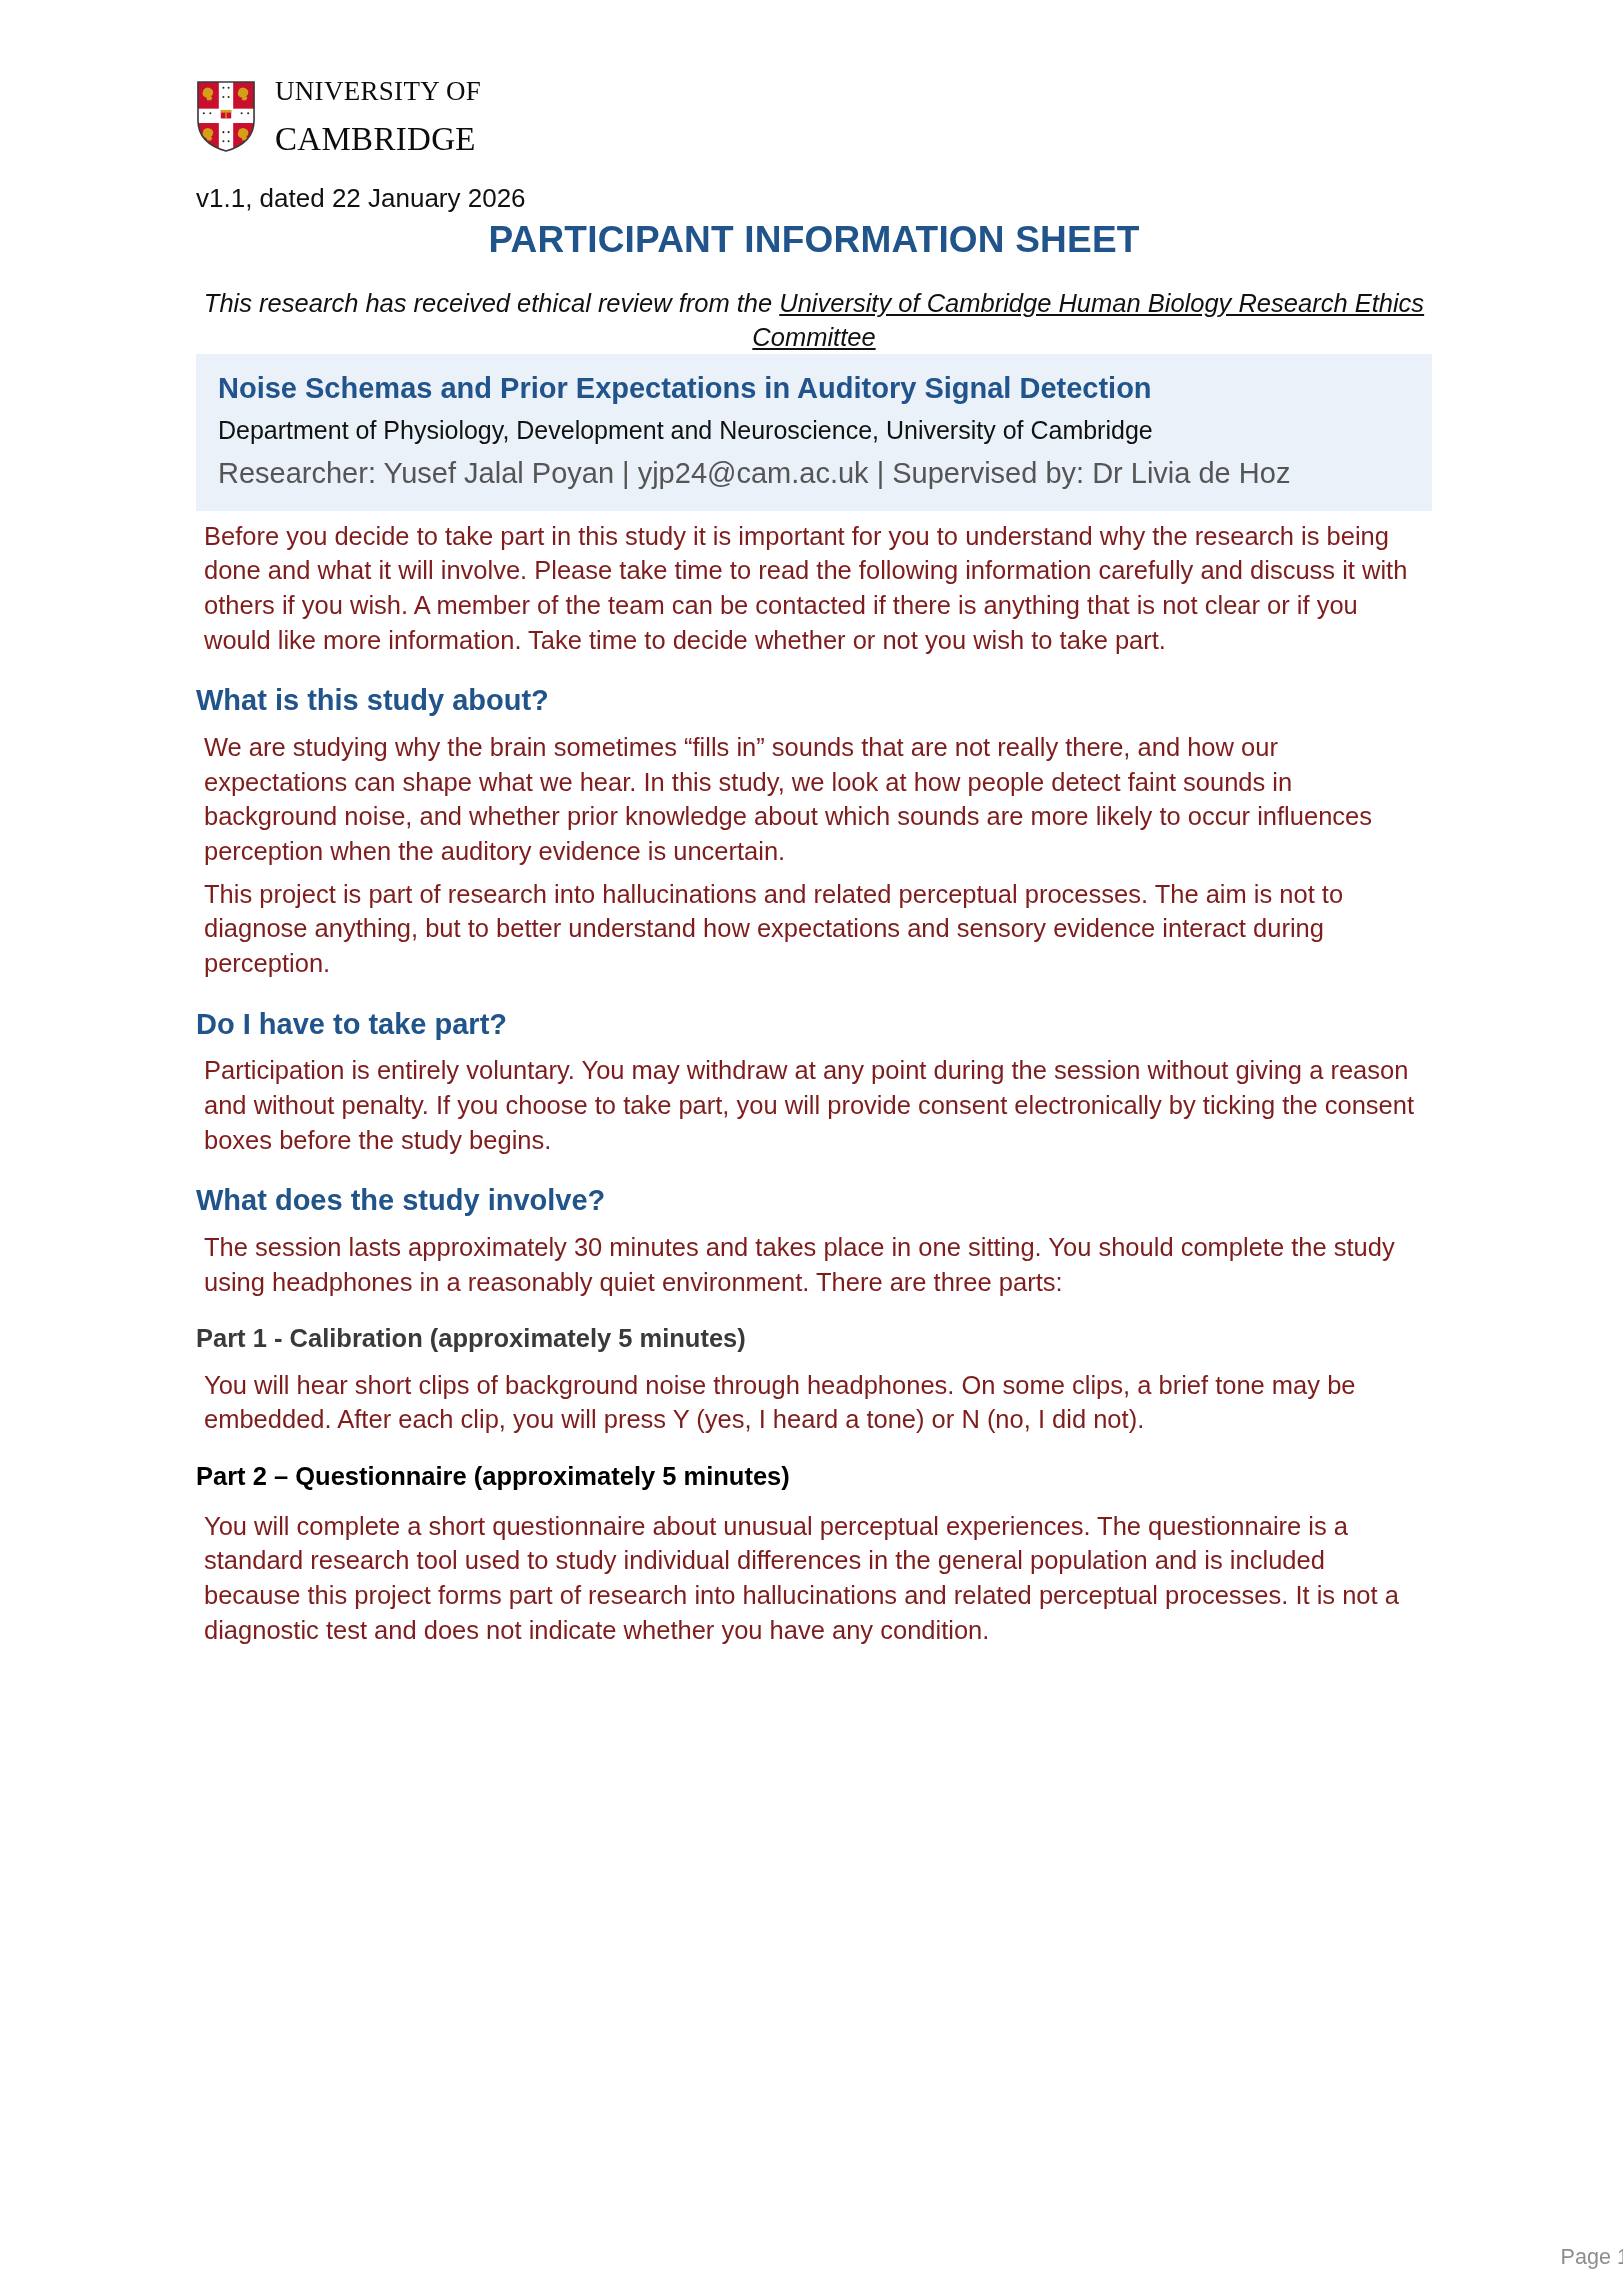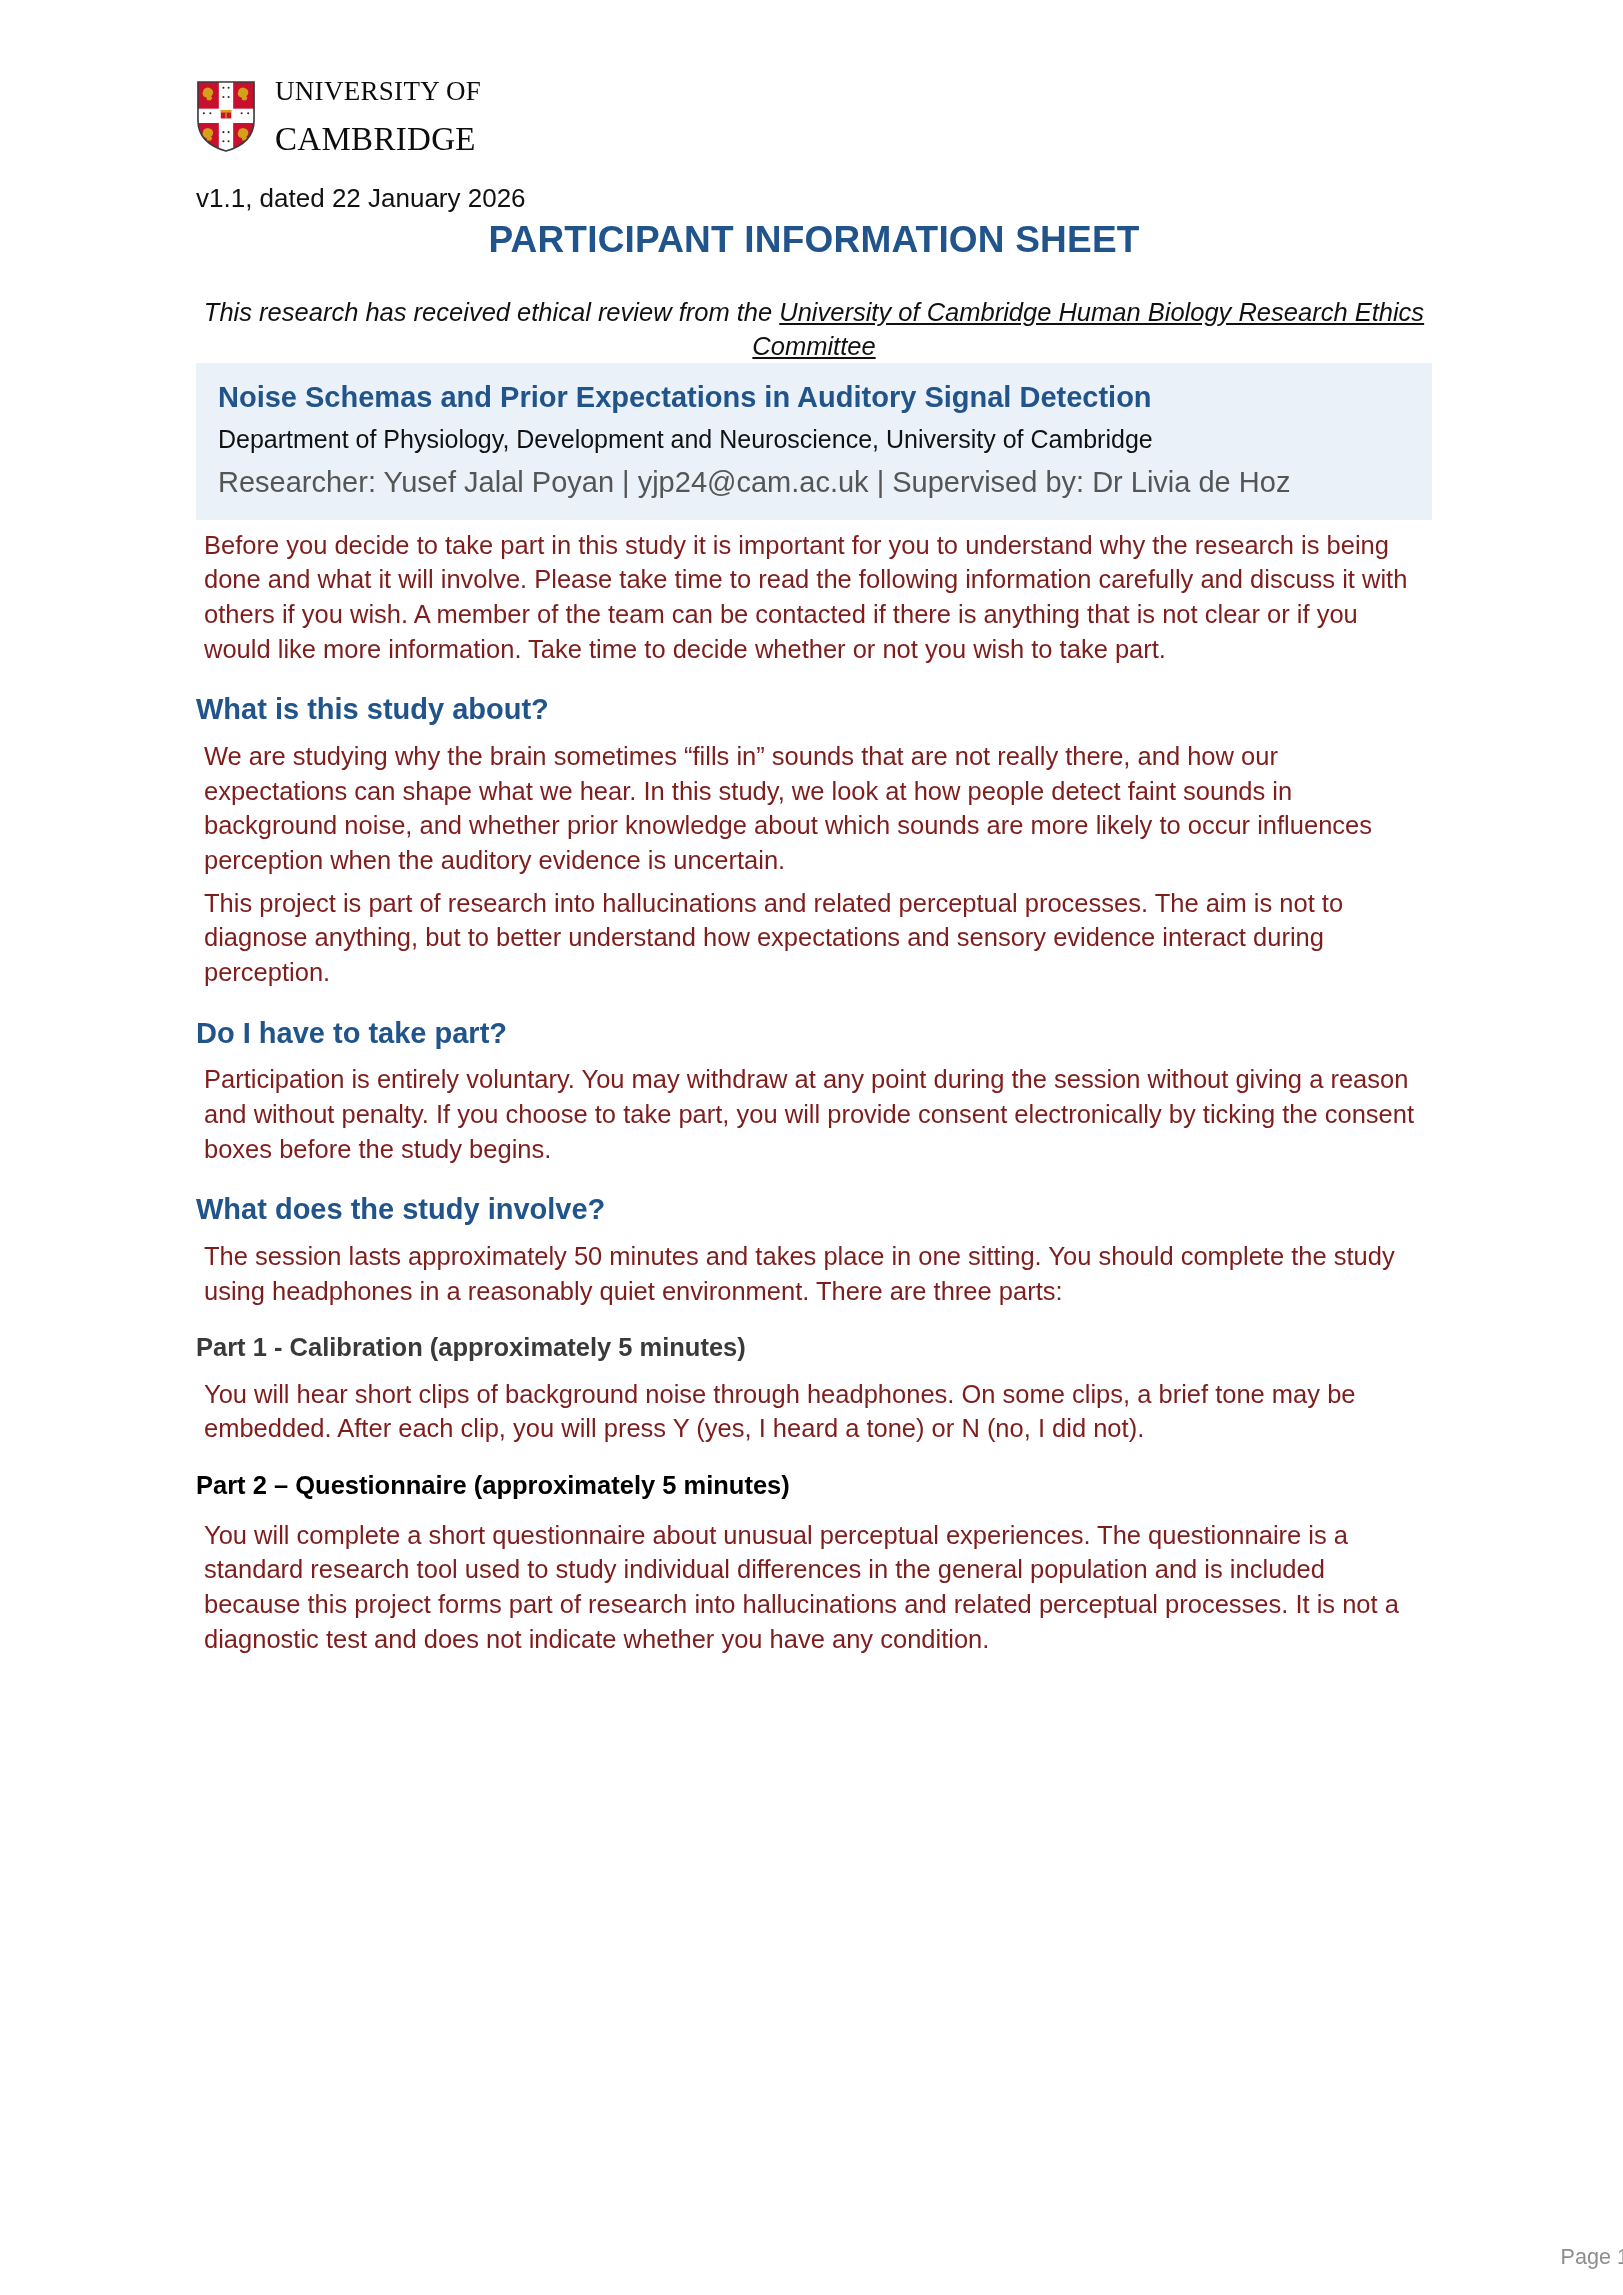--- a/index.html
+++ b/index.html
@@ -76,21 +76,21 @@
     text-align: center;
     font-size: 37px;
     font-weight: bold;
     color: #21548a;
     letter-spacing: 0.2px;
     line-height: 1.15;
   }
 
   
   .ethics {
-    margin-top: 34px;
+    margin-top: 25px;
     text-align: center;
     font-size: 25.5px;
     font-style: italic;
     color: #111111;
     line-height: 1.32;
     padding: 0 6.5px;
   }
   .ethics u {
     text-decoration: underline;
     text-underline-offset: 2px;
@@ -233,21 +233,21 @@
     <p class="body gap-intro">Before you decide to take part in this study it is important for you to understand why the research is being done and what it will involve. Please take time to read the following information carefully and discuss it with others if you wish. A member of the team can be contacted if there is anything that is not clear or if you would like more information. Take time to decide whether or not you wish to take part.</p>
 
     <h2 class="section">What is this study about?</h2>
     <p class="body">We are studying why the brain sometimes “fills in” sounds that are not really there, and how our expectations can shape what we hear. In this study, we look at how people detect faint sounds in background noise, and whether prior knowledge about which sounds are more likely to occur influences perception when the auditory evidence is uncertain.</p>
     <p class="body gap-p">This project is part of research into hallucinations and related perceptual processes. The aim is not to diagnose anything, but to better understand how expectations and sensory evidence interact during perception.</p>
 
     <h2 class="section">Do I have to take part?</h2>
     <p class="body">Participation is entirely voluntary. You may withdraw at any point during the session without giving a reason and without penalty. If you choose to take part, you will provide consent electronically by ticking the consent boxes before the study begins.</p>
 
     <h2 class="section">What does the study involve?</h2>
-    <p class="body">The session lasts approximately 50 minutes and takes place in one sitting. You should complete the study using headphones in a reasonably quiet environment. There are three parts:</p>
+    <p class="body">The session lasts approximately 30 minutes and takes place in one sitting. You should complete the study using headphones in a reasonably quiet environment. There are three parts:</p>
 
     <h3 class="part part-gray">Part 1 - Calibration (approximately 5 minutes)</h3>
     <p class="body">You will hear short clips of background noise through headphones. On some clips, a brief tone may be embedded. After each clip, you will press Y (yes, I heard a tone) or N (no, I did not).</p>
 
     <h3 class="part part-black">Part 2 – Questionnaire (approximately 5 minutes)</h3>
     <p class="body">You will complete a short questionnaire about unusual perceptual experiences. The questionnaire is a standard research tool used to study individual differences in the general population and is included because this project forms part of research into hallucinations and related perceptual processes. It is not a diagnostic test and does not indicate whether you have any condition.</p>
 
     <div class="footer">Page 1</div>
 
   </div>

